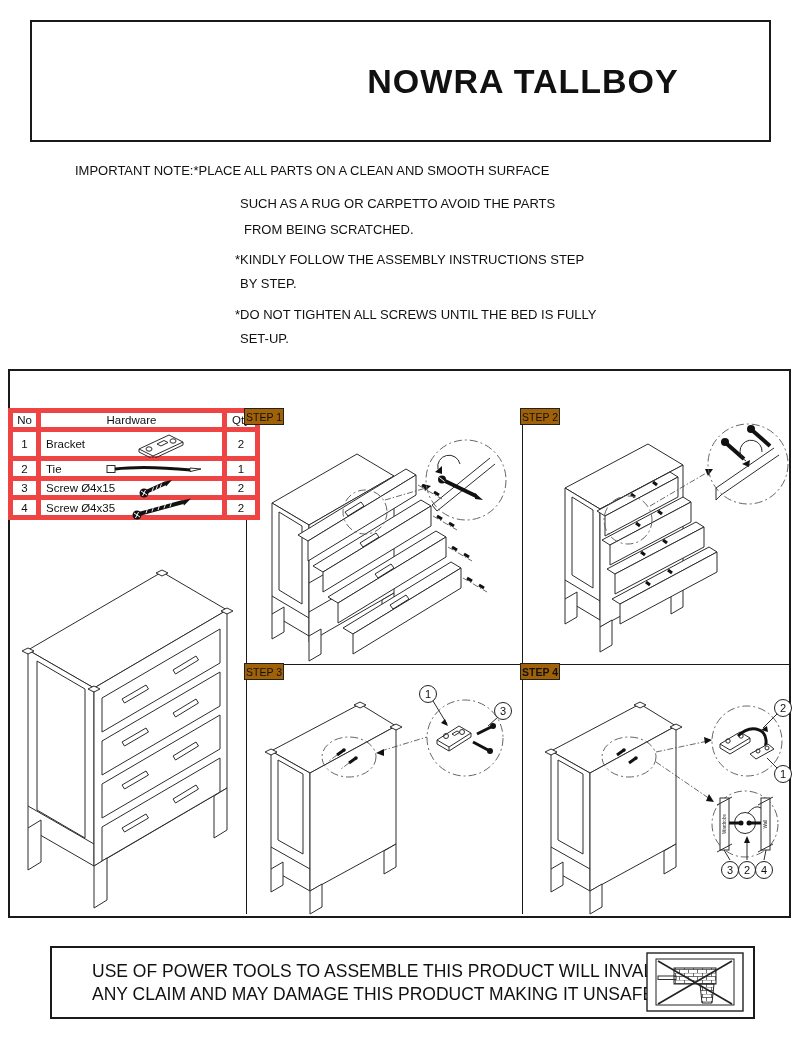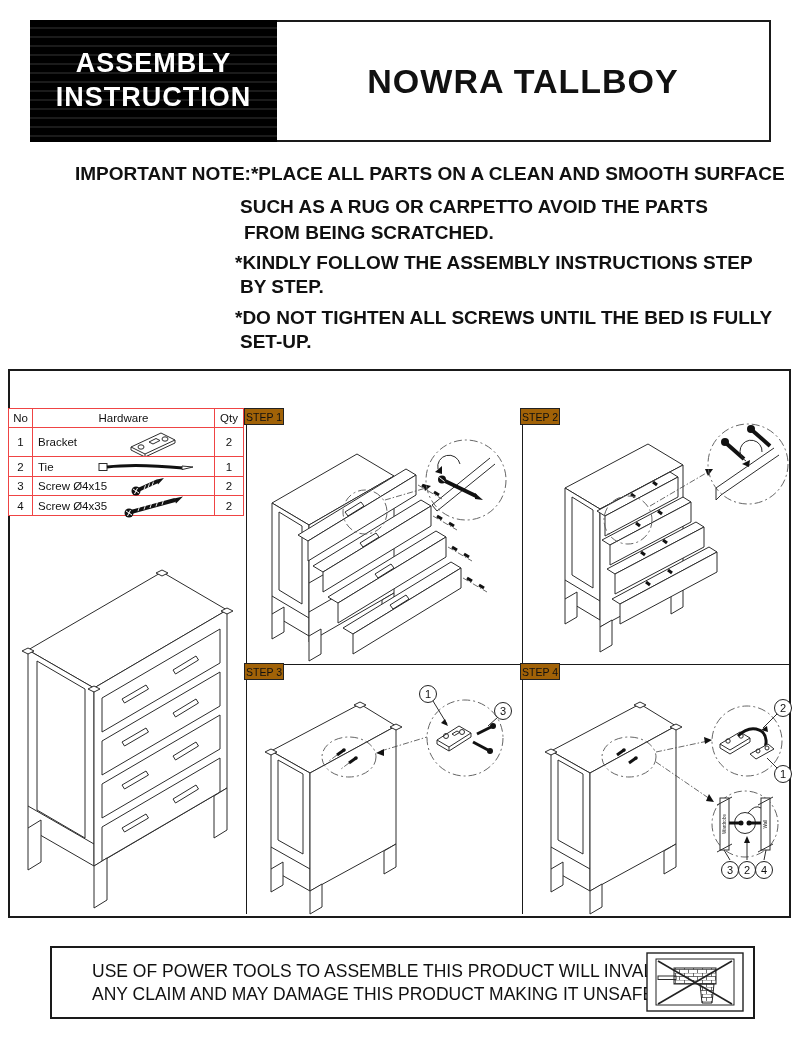--- a/index.html
+++ b/index.html
@@ -10,32 +10,32 @@
   
   .header-box{left:30px;top:20px;width:737px;height:118px;border:2px solid #1a1a1a;}
   .badge{left:-2px;top:-2px;width:247px;height:122px;background:#050505;
          background-image:repeating-linear-gradient(180deg,#000 0 7px,#1b1b1b 7px 9px);
          display:flex;flex-direction:column;align-items:center;justify-content:center;}
   .badge span{color:#fff;font-weight:bold;font-size:27px;letter-spacing:1px;line-height:1.25;}
   .doc-title{left:245px;top:0;width:492px;height:118px;display:flex;align-items:center;justify-content:center;
              font-size:34px;font-weight:bold;letter-spacing:1px;}
 
   
-  .note-line{font-weight:bold;font-size:19px;white-space:nowrap;letter-spacing:0;}
+  .note-line{font-weight:normal;font-size:13px;white-space:nowrap;letter-spacing:0;}
 
   
   .main-box{left:8px;top:369px;width:779px;height:545px;border:2px solid #1a1a1a;}
   .main-title{left:0;top:0;width:100%;height:37px;border-bottom:2px solid #1a1a1a;
               display:flex;align-items:center;justify-content:center;font-size:28px;letter-spacing:1px;}
   .vline{width:1px;background:#1a1a1a;}
   .hline{height:1px;background:#1a1a1a;}
 
   
   table.hw{position:absolute;left:8px;top:408px;border-collapse:collapse;background:#fff;}
-  table.hw td,table.hw th{border:1px solid #ef4444;padding:0;font-weight:normal;}
+  table.hw td,table.hw th{border:5px solid #ef4444;padding:0;font-weight:normal;}
   table.hw .c-no{width:23px;text-align:center;font-size:11.5px;}
   table.hw .c-hw{width:181px;font-size:11.5px;position:relative;}
   table.hw .c-qty{width:28px;text-align:center;font-size:11.5px;}
   table.hw th{font-size:12px;text-align:center;}
   .hw-name{position:absolute;left:5px;top:50%;transform:translateY(-50%);}
   .hw-ic{position:absolute;top:50%;transform:translateY(-50%);}
 
   
   .step-label{width:38px;height:15px;border:1px solid #222;background:#a16207;z-index:5;
               font-size:10.5px;display:flex;align-items:center;justify-content:center;}
@@ -53,24 +53,20 @@
   .ldr{stroke:#444;stroke-width:0.8;fill:none;stroke-dasharray:6 2 1.5 2;}
   .blkf{fill:#111;stroke:none;}
   .callout{fill:#fff;stroke:#222;stroke-width:1;}
   .cotext{font-size:11px;fill:#111;text-anchor:middle;}
   .tinytext{font-size:4.6px;fill:#222;text-anchor:middle;}
 </style>
 </head>
 <body>
 
 <div class="abs header-box">
-  <div class="abs badge">
-    <span>ASSEMBLY</span>
-    <span>INSTRUCTION</span>
-  </div>
   <div class="abs doc-title">NOWRA TALLBOY</div>
 </div>
 
 <div>
   <div class="abs note-line" style="left:75px;top:163px;">IMPORTANT NOTE:*PLACE ALL PARTS ON A CLEAN AND SMOOTH SURFACE</div>
   <div class="abs note-line" style="left:240px;top:196px;">SUCH AS A RUG OR CARPETTO AVOID THE PARTS</div>
   <div class="abs note-line" style="left:244px;top:222px;">FROM BEING SCRATCHED.</div>
   <div class="abs note-line" style="left:235px;top:252px;">*KINDLY FOLLOW THE ASSEMBLY INSTRUCTIONS STEP</div>
   <div class="abs note-line" style="left:240px;top:276px;">BY STEP.</div>
   <div class="abs note-line" style="left:235px;top:307px;">*DO NOT TIGHTEN ALL SCREWS UNTIL THE BED IS FULLY</div>
@@ -152,21 +148,21 @@
       </svg>
     </td>
     <td class="c-qty">2</td>
   </tr>
 </tbody>
   </table>
 
 <div class="abs step-label" style="left:244px;top:408px;">STEP 1</div>
 <div class="abs step-label" style="left:520px;top:408px;">STEP 2</div>
 <div class="abs step-label" style="left:244px;top:663px;">STEP 3</div>
-<div class="abs step-label" style="left:520px;top:663px;">STEP 4</div>
+<div class="abs step-label" style="left:520px;top:663px;font-weight:bold;">STEP 4</div>
 
 <svg class="abs" style="left:10px;top:548px;" width="232" height="366" viewBox="0 0 232 366">
   <g>
     <polygon class="fw" points="18,102 152,24 217,62 84,140"></polygon>
     <polygon class="fw" points="18,102 84,140 84,318 18,280"></polygon>
     <polygon class="ln" points="27,113 75,141 75,290 27,262"></polygon>
     <line class="ln" x1="18" y1="258" x2="84" y2="296"></line>
     <polygon class="fw" points="84,140 217,62 217,240 84,318"></polygon>
     <polygon class="fw" points="146,25 152,22 158,25 152,28"></polygon>
     <polygon class="fw" points="211,63 217,60 223,63 217,66"></polygon>

